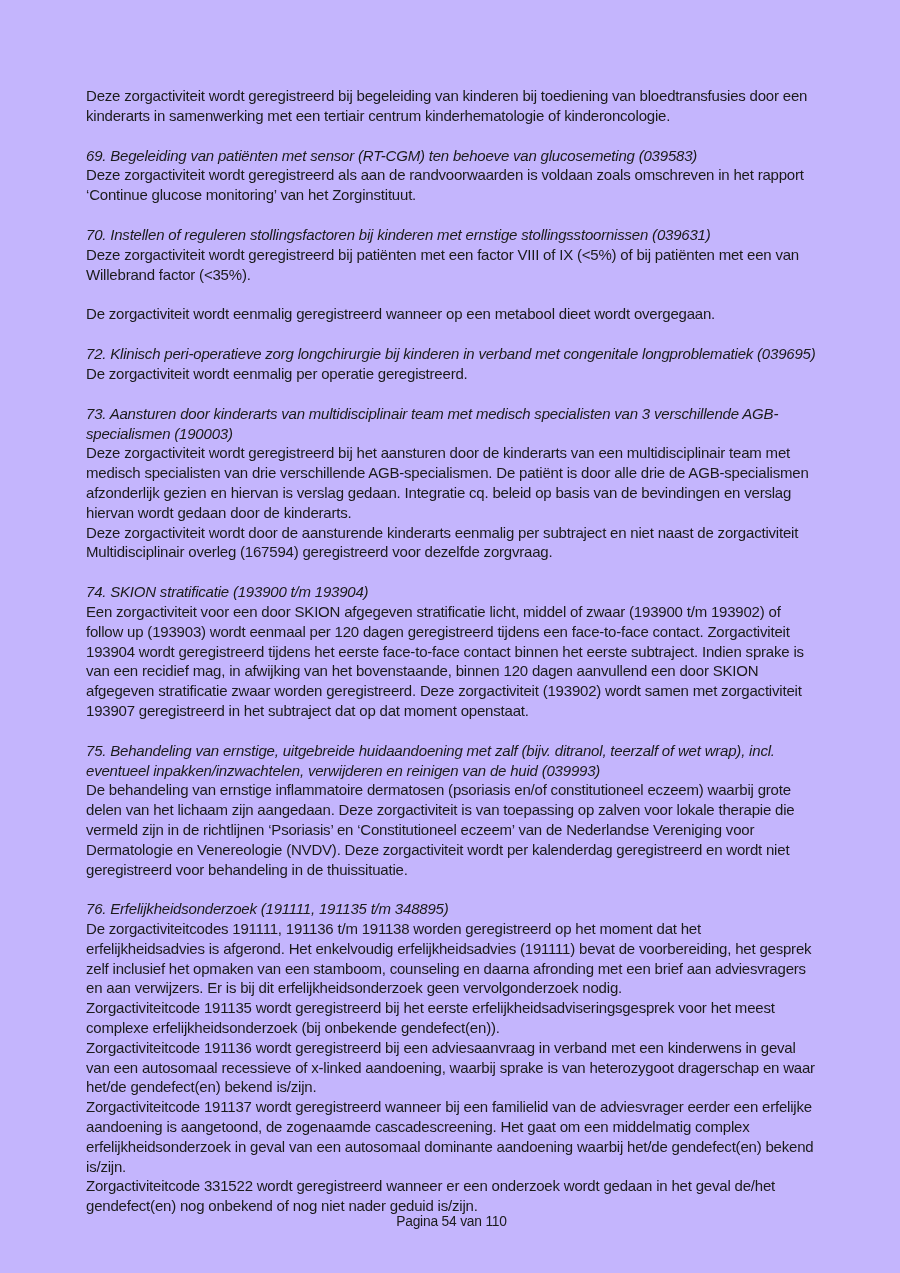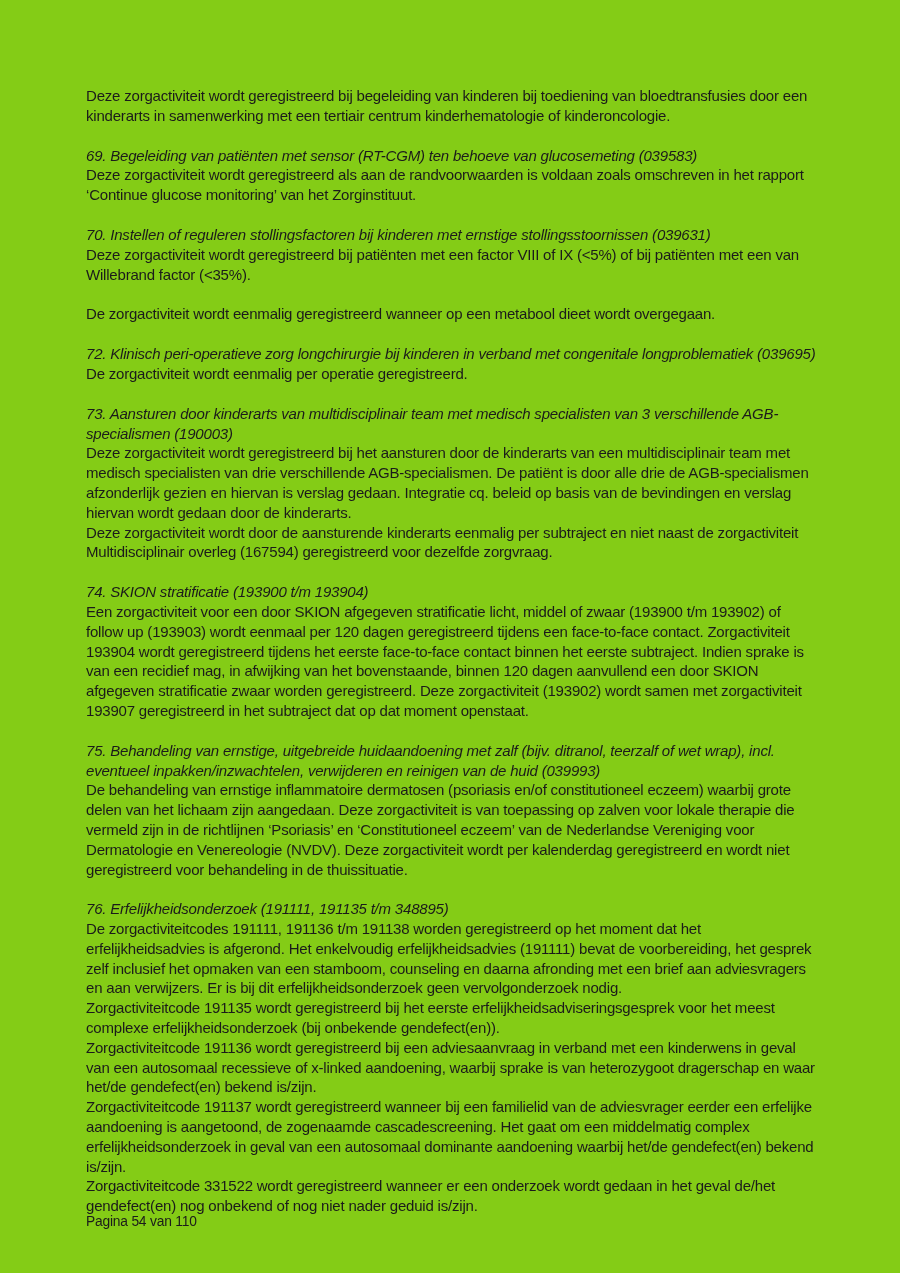--- a/index.html
+++ b/index.html
@@ -1,20 +1,20 @@
 <!DOCTYPE html>
 <html><head>
 <meta charset="utf-8">
 <style>
   html, body { margin: 0; padding: 0; background: #ffffff; }
   .page {
     position: relative;
     width: 900px;
     height: 1273px;
-    background: #84cc16;
+    background: #c4b5fd;
     font-family: "Liberation Sans", sans-serif;
     color: #1b1b1b;
     overflow: hidden;
   }
   .content {
     position: absolute;
     left: 86px;
     top: 86px;
     width: 731px;
     font-size: 15px;
@@ -28,21 +28,20 @@
   .footer {
     position: absolute;
     left: 86px;
     width: 731px;
     bottom: 44px;
     display: flex;
     justify-content: center;
     font-size: 13.8px;
     letter-spacing: -0.2px;
     color: #1b1b1b;
-    flex-direction: column;
   }
 </style>
 </head>
 <body>
 
 <div class="page">
   <div class="content">
     <p class="para">Deze zorgactiviteit wordt geregistreerd bij begeleiding van kinderen bij toediening van bloedtransfusies door een kinderarts in samenwerking met een tertiair centrum kinderhematologie of kinderoncologie.</p>
     <div id="sections">
         <div class="section">

